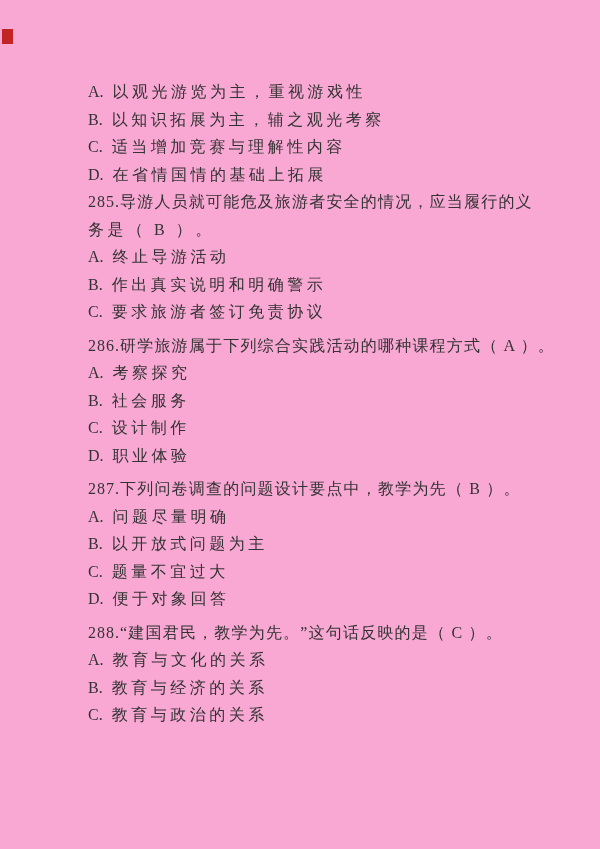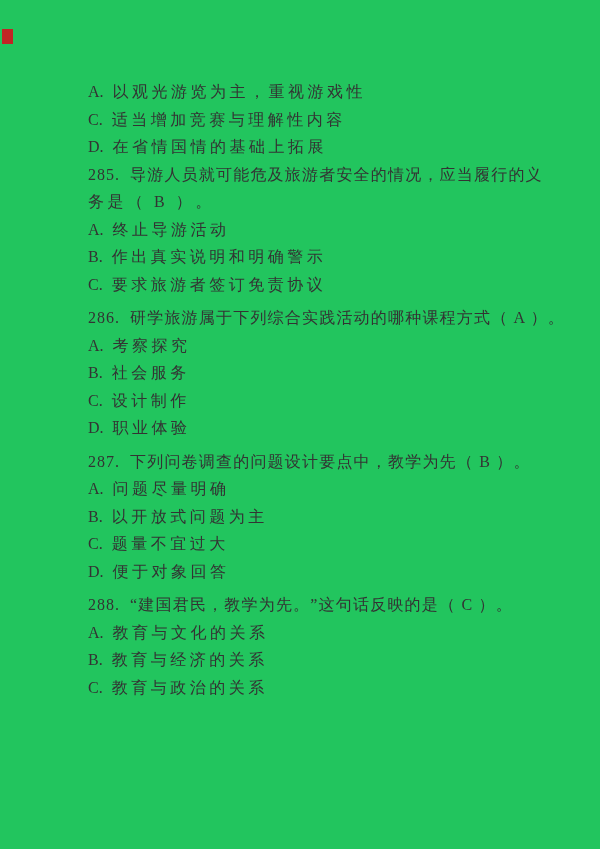--- a/index.html
+++ b/index.html
@@ -11,21 +11,21 @@
     width: 600px;
     height: 849px;
     position: relative;
     overflow: hidden;
     font-family: "Liberation Serif", serif;
     color: #333333;
   }
   .page {
     position: absolute;
     inset: 0;
-    background: #22c55e;
+    background: #f9a8d4;
   }
   .red-mark {
     position: absolute;
     left: 2px;
     top: 29px;
     width: 11px;
     height: 15px;
     background: #c22525;
   }
   .content {
@@ -46,39 +46,42 @@
   .stem-text {
     letter-spacing: 1.2px;
   }
   .lbl {
     display: inline-block;
     margin-right: 9px;
     letter-spacing: 0;
   }
   .num {
     display: inline-block;
-    margin-right: 10px;
+    margin-right: 0;
     letter-spacing: 1px;
   }
   .q-gap {
     margin-top: 6px;
     font-family: Liberation Serif, serif;
   }
 </style>
 </head>
 <body>
 
 <div class="page">
 
   <div class="red-mark"></div>
 
   <div class="content">
 
     <div class="line">
       <span class="lbl">A.</span><span class="option-text">以观光游览为主，重视游戏性</span>
+    </div>
+    <div class="line">
+      <span class="lbl">B.</span><span class="option-text">以知识拓展为主，辅之观光考察</span>
     </div>
     <div class="line">
       <span class="lbl">C.</span><span class="option-text">适当增加竞赛与理解性内容</span>
     </div>
     <div class="line">
       <span class="lbl">D.</span><span class="option-text">在省情国情的基础上拓展</span>
     </div>
 
     <div class="line">
       <span class="num">285.</span><span class="stem-text">导游人员就可能危及旅游者安全的情况，应当履行的义</span>

